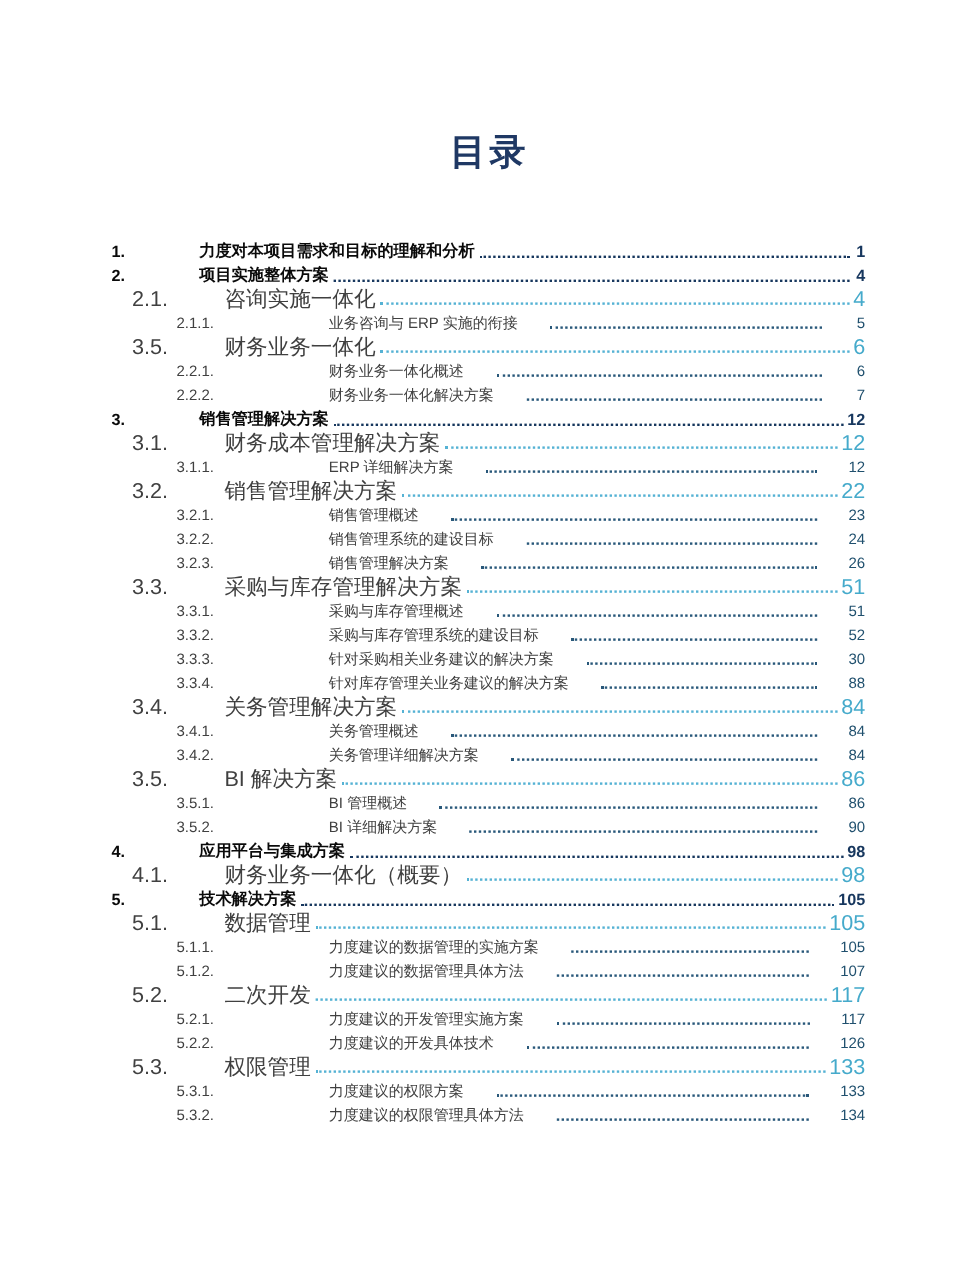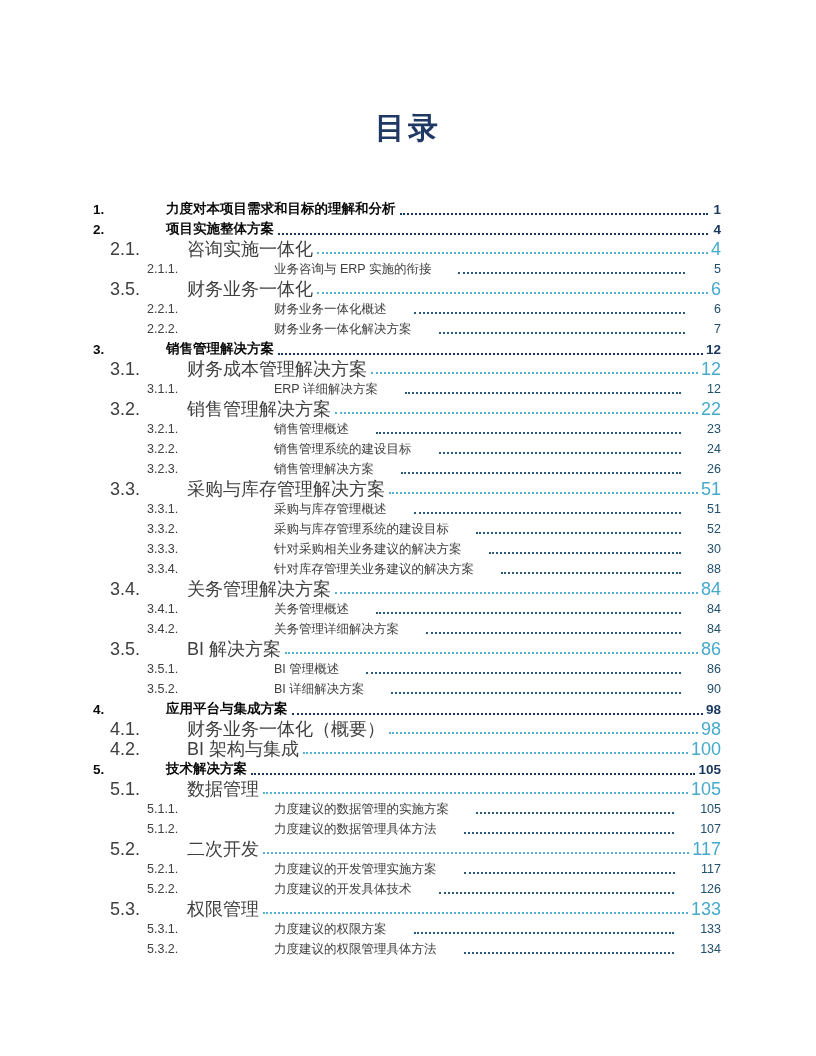--- a/index.html
+++ b/index.html
@@ -258,26 +258,20 @@
         <span class="label">应用平台与集成方案</span>
         <span class="leader"></span>
         <span class="pagenum">98</span>
       </div>
       <div class="row lvl2">
         <span class="num">4.1.</span>
         <span class="label">财务业务一体化（概要）</span>
         <span class="leader"></span>
         <span class="pagenum">98</span>
       </div>
-      <div class="row lvl2">
-        <span class="num">4.2.</span>
-        <span class="label">BI 架构与集成</span>
-        <span class="leader"></span>
-        <span class="pagenum">100</span>
-      </div>
       <div class="row lvl1">
         <span class="num">5.</span>
         <span class="label">技术解决方案</span>
         <span class="leader"></span>
         <span class="pagenum">105</span>
       </div>
       <div class="row lvl2">
         <span class="num">5.1.</span>
         <span class="label">数据管理</span>
         <span class="leader"></span>

